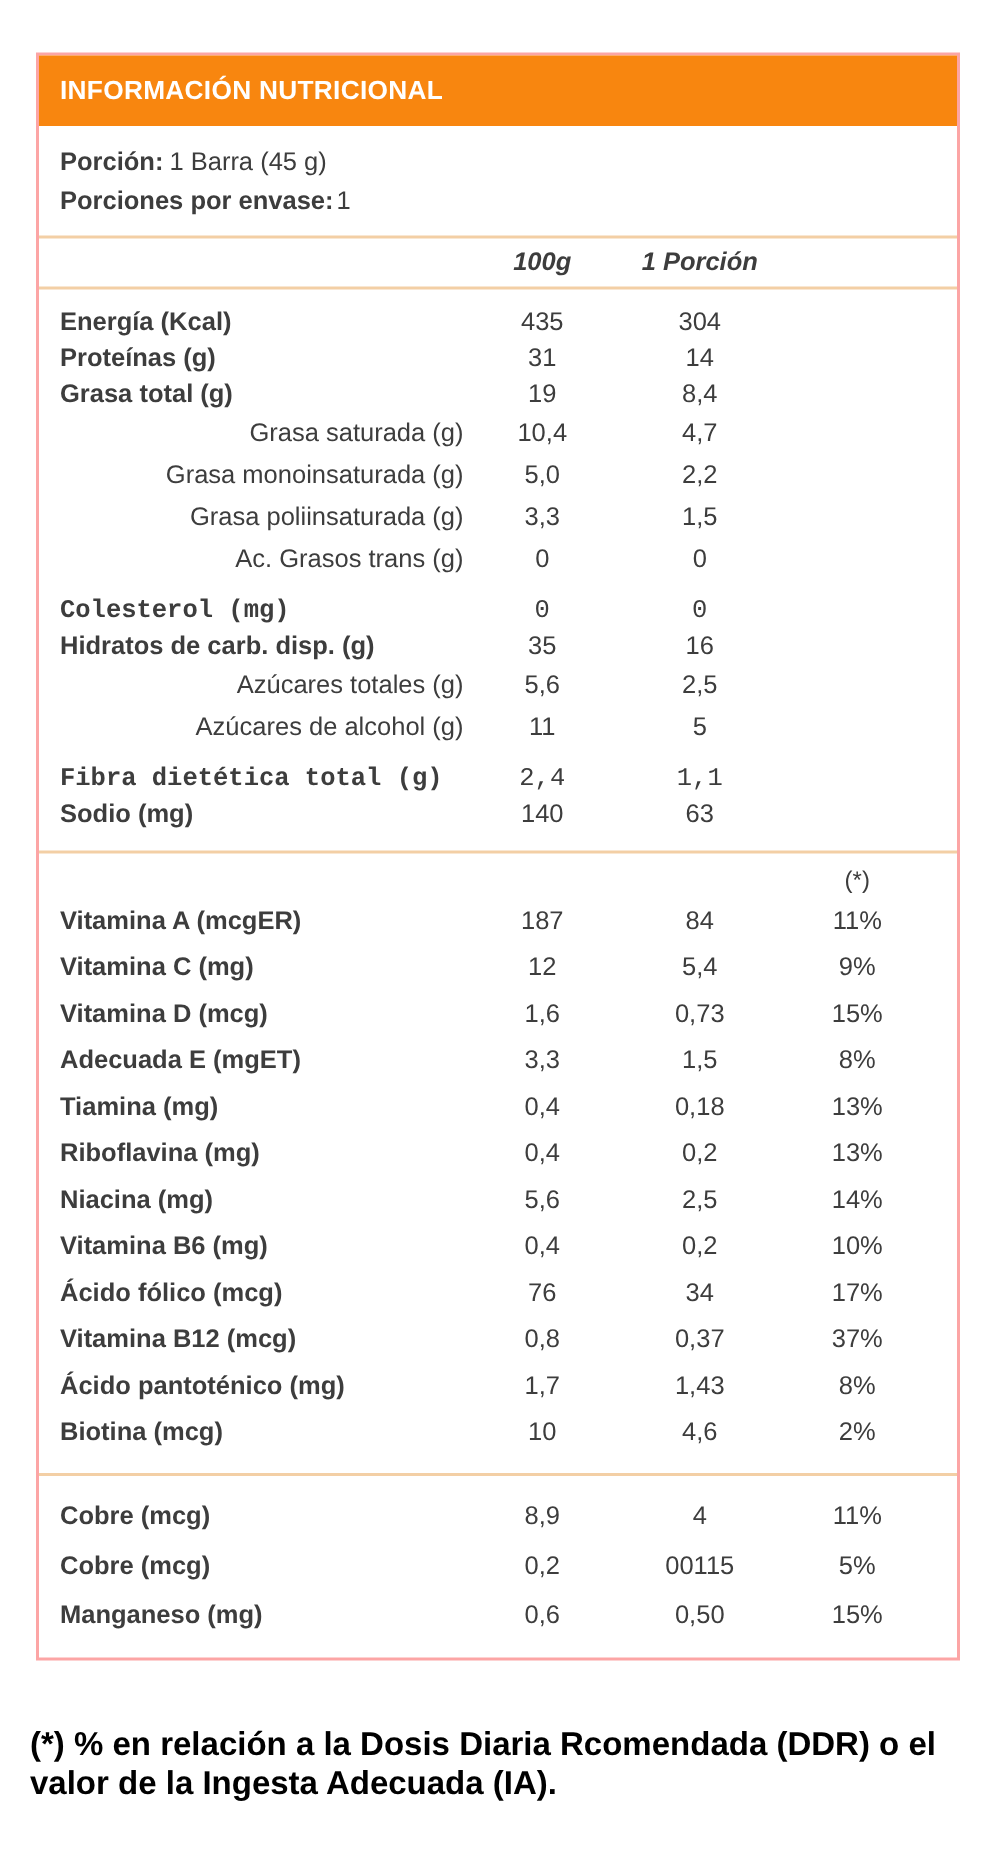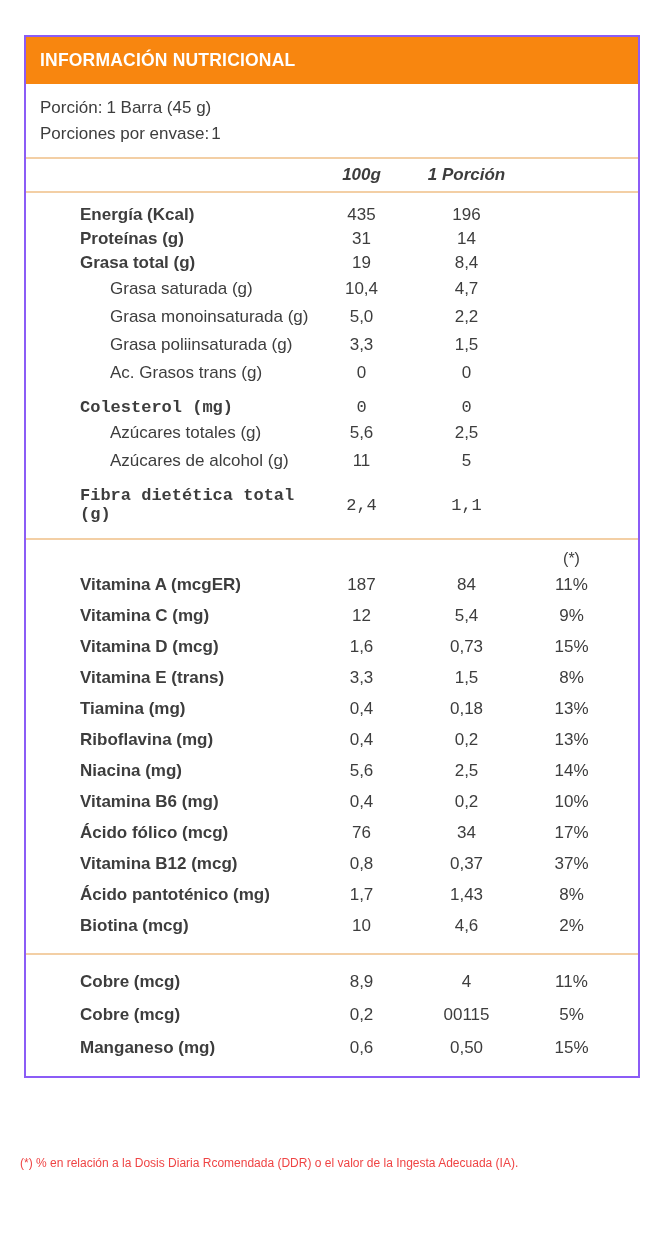--- a/index.html
+++ b/index.html
@@ -4,68 +4,69 @@
 <style>
   html,body{margin:0;padding:0;background:#ffffff;}
   body{
     width:662px;height:1238px;
     font-family:"Liberation Sans","DejaVu Sans",sans-serif;
     color:#3d3d3d;
     -webkit-font-smoothing:antialiased;
   }
   .panel{
     position:absolute;left:24px;top:35px;width:616px;
-    border:2px solid #8b5cf6;
+    border:2px solid #fca5a5;
     background:#ffffff;
     box-sizing:border-box;
   }
   .title-bar{
     background:#f8860f;
     height:47px;line-height:47px;
     padding-left:14px;
     color:#ffffff;font-weight:bold;font-size:17.5px;
     letter-spacing:0.2px;
   }
   .serving-block{
     padding:11px 14px 10px 14px;
     font-size:17px;line-height:26px;
     border-bottom:2px solid #f3cfa5;
   }
-  .serving-line .lbl{font-weight:normal;margin-top:12px;}
+  .serving-line .lbl{font-weight:bold;margin-top:12px;}
   .serving-line .val{margin-left:4px;}
   .serving-line .val-tight{margin-left:2px;}
   .row{
     display:grid;
     grid-template-columns:283px 105px 105px 105px;
     align-items:center;
     font-size:17px;
   }
-  .row .label{padding-left:14px;margin-left:40px;}
+  .row .label{padding-left:14px;}
   .row .cell{text-align:center;}
   .col-header-row{
     padding:6px 0;
     border-bottom:2px solid #f3cfa5;
     font-style:italic;
   }
   .col-header-row .cell{font-weight:bold;}
   .section{padding:10px 0 12px 0;}
   .section-sep{border-top:2px solid #f3cfa5;}
   .row.bold .label{font-weight:bold;}
   .row.main{padding:2px 0;}
   .row.indent{padding:4px 0;}
-  .row.indent .label{padding-left:44px;}
+  .row.indent .label{padding-left:20px;text-align:right;}
   .row.indent + .row:not(.indent){margin-top:9px;font-family:Liberation Mono, monospace;}
   .row.vit{padding:5.5px 0;}
   .row.min{padding:6.5px 0;}
   .pct-header-row{padding:0 0 1px 0;}
   .pct-header-row .cell{font-size:16px;}
   .footnote{
     position:absolute;left:20px;top:1150px;width:624px;
-    font-size:12px;line-height:26px;
-    color:#ef4444;
+    font-size:22px;line-height:26px;
+    color:#000000;
+    font-weight:bold;
   }
 </style>
 </head>
 <body>
 
 <div class="panel">
 
   <div class="title-bar">
     <span>INFORMACIÓN NUTRICIONAL</span>
   </div>
@@ -83,21 +84,21 @@
     <span class="label"></span>
     <span class="cell">100g</span>
     <span class="cell">1 Porción</span>
     <span class="cell"></span>
   </div>
 
   <div class="section" id="main-rows">
       <div class="row main bold">
         <span class="label">Energía (Kcal)</span>
         <span class="cell">435</span>
-        <span class="cell">196</span>
+        <span class="cell">304</span>
         <span class="cell"></span>
       </div>
       <div class="row main bold">
         <span class="label">Proteínas (g)</span>
         <span class="cell">31</span>
         <span class="cell">14</span>
         <span class="cell"></span>
       </div>
       <div class="row main bold">
         <span class="label">Grasa total (g)</span>
@@ -128,36 +129,48 @@
         <span class="cell">0</span>
         <span class="cell">0</span>
         <span class="cell"></span>
       </div>
       <div class="row main bold">
         <span class="label">Colesterol (mg)</span>
         <span class="cell">0</span>
         <span class="cell">0</span>
         <span class="cell"></span>
       </div>
+      <div class="row main bold">
+        <span class="label">Hidratos de carb. disp. (g)</span>
+        <span class="cell">35</span>
+        <span class="cell">16</span>
+        <span class="cell"></span>
+      </div>
       <div class="row main indent">
         <span class="label">Azúcares totales (g)</span>
         <span class="cell">5,6</span>
         <span class="cell">2,5</span>
         <span class="cell"></span>
       </div>
       <div class="row main indent">
         <span class="label">Azúcares de alcohol (g)</span>
         <span class="cell">11</span>
         <span class="cell">5</span>
         <span class="cell"></span>
       </div>
       <div class="row main bold">
         <span class="label">Fibra dietética total (g)</span>
         <span class="cell">2,4</span>
         <span class="cell">1,1</span>
+        <span class="cell"></span>
+      </div>
+      <div class="row main bold">
+        <span class="label">Sodio (mg)</span>
+        <span class="cell">140</span>
+        <span class="cell">63</span>
         <span class="cell"></span>
       </div>
     </div>
 
   <div class="section section-sep">
     <div class="row pct-header-row">
       <span class="label"></span>
       <span class="cell"></span>
       <span class="cell"></span>
       <span class="cell">(*)</span>
@@ -175,21 +188,21 @@
           <span class="cell">5,4</span>
           <span class="cell">9%</span>
         </div>
         <div class="row vit bold">
           <span class="label">Vitamina D (mcg)</span>
           <span class="cell">1,6</span>
           <span class="cell">0,73</span>
           <span class="cell">15%</span>
         </div>
         <div class="row vit bold">
-          <span class="label">Vitamina E (trans)</span>
+          <span class="label">Adecuada E (mgET)</span>
           <span class="cell">3,3</span>
           <span class="cell">1,5</span>
           <span class="cell">8%</span>
         </div>
         <div class="row vit bold">
           <span class="label">Tiamina (mg)</span>
           <span class="cell">0,4</span>
           <span class="cell">0,18</span>
           <span class="cell">13%</span>
         </div>

